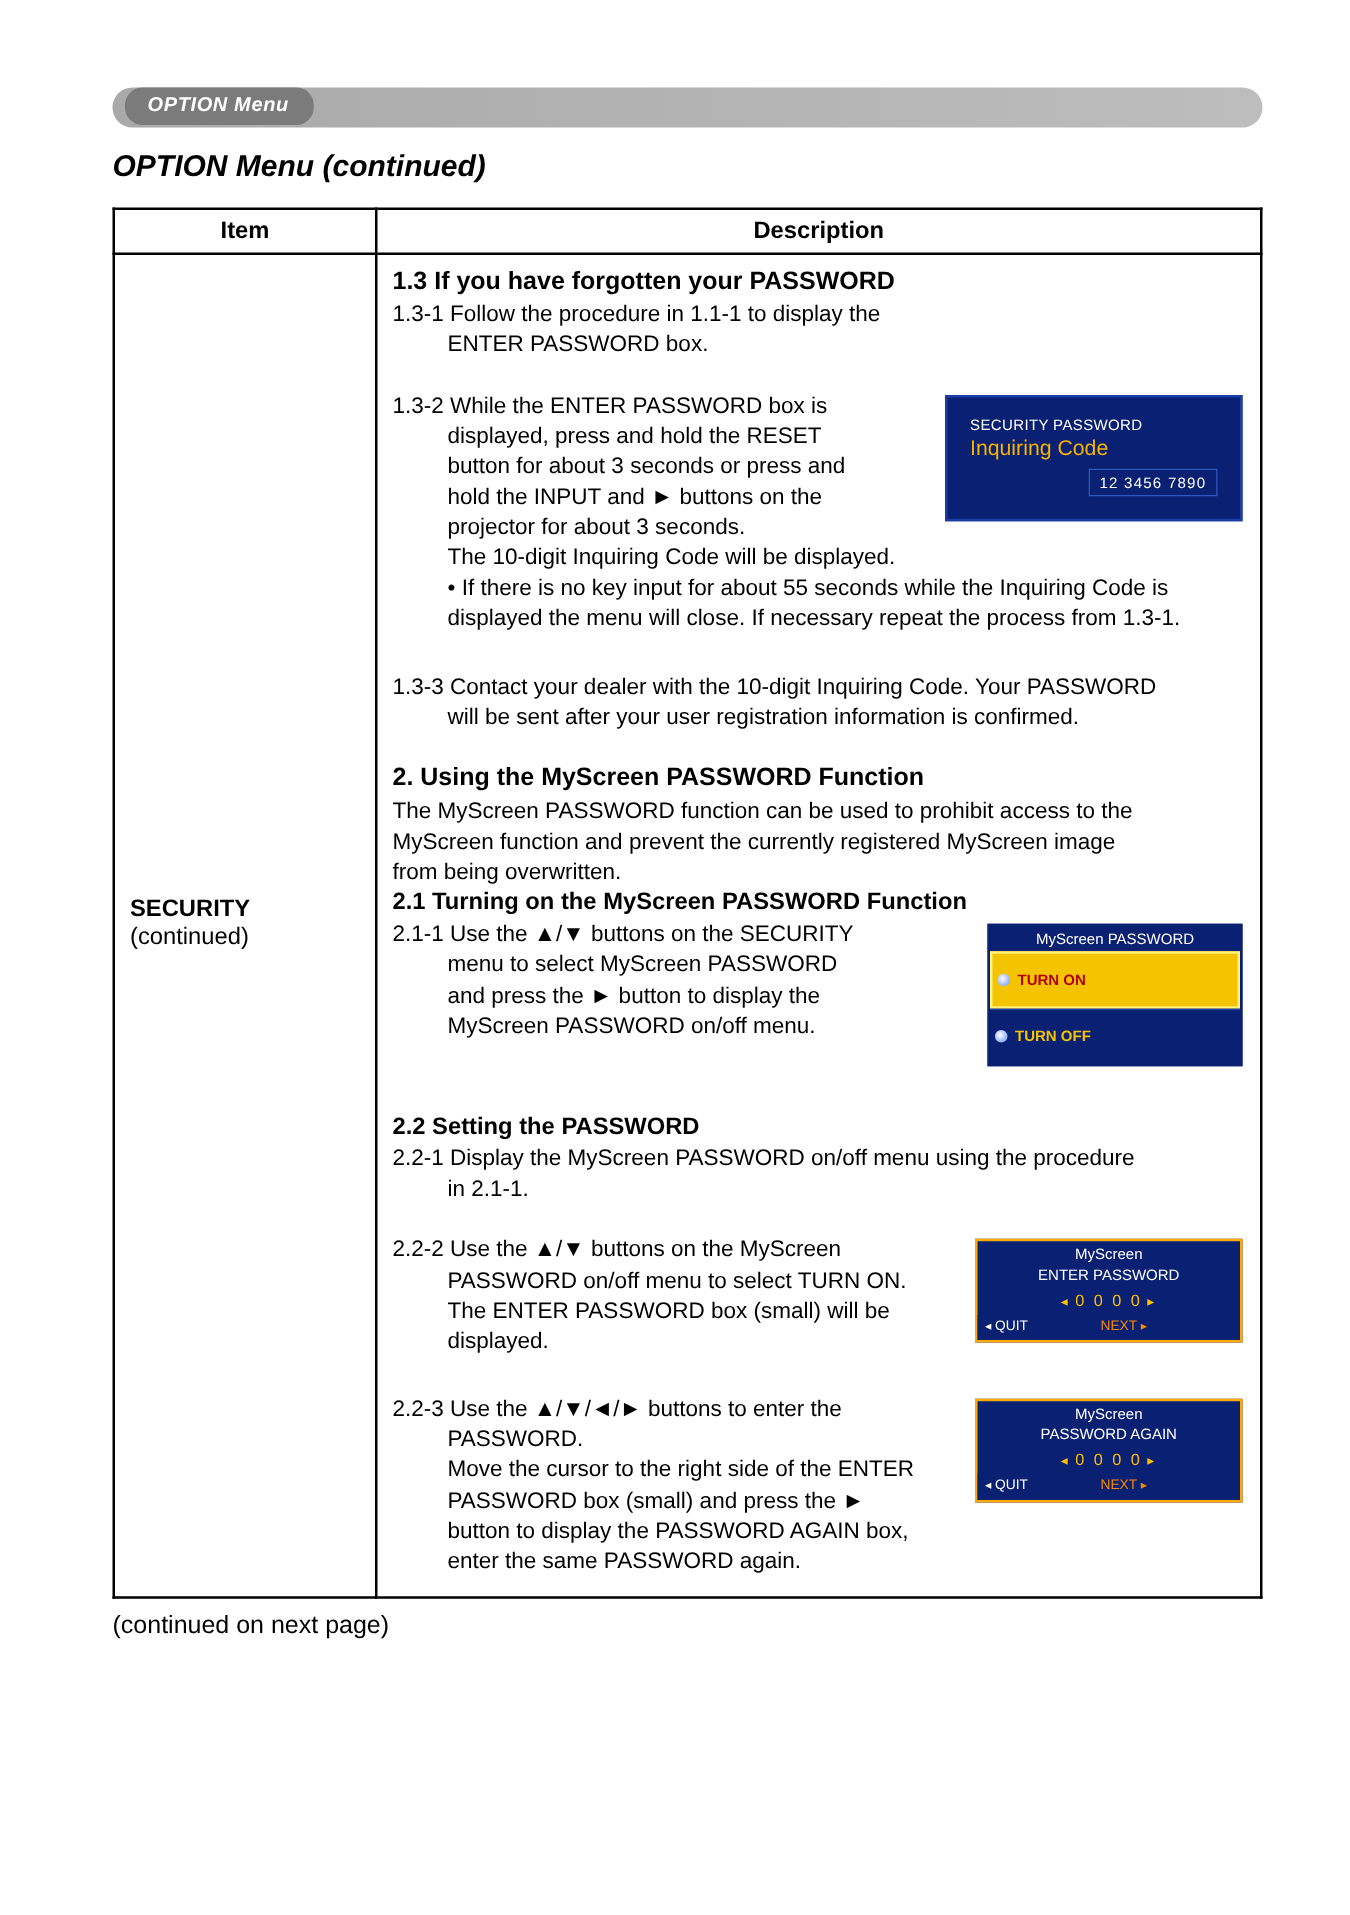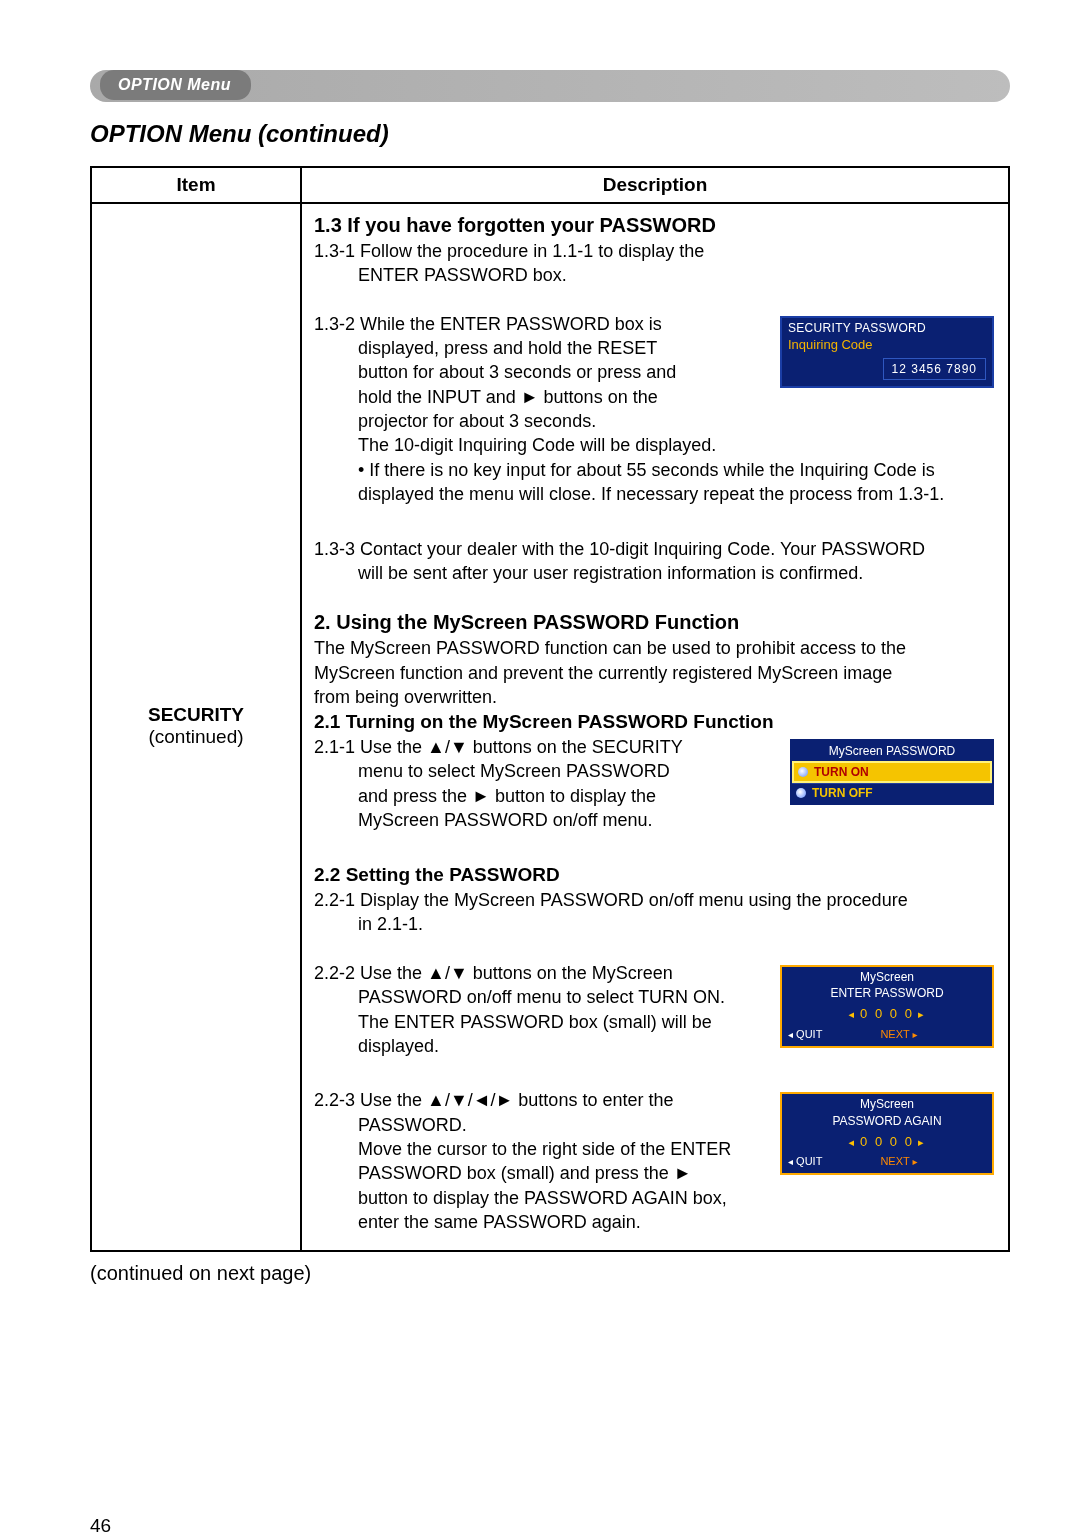--- a/index.html
+++ b/index.html
@@ -49,21 +49,21 @@
     padding: 8px 12px 10px 12px;
   }
   table.main th {
     font-weight: bold;
     text-align: center;
     font-size: 19px;
     padding: 6px 0;
   }
   col.item { width: 210px; }
   .item-cell {
-    text-align: center;
+    text-align: left;
     font-size: 19px;
     vertical-align: middle !important;
   }
   .item-cell .label { font-weight: bold; }
   .desc-cell {
     font-size: 18px;
     line-height: 1.35;
   }
   .desc-cell .h { font-weight: bold; font-size: 20px; }
   .desc-cell .sh { font-weight: bold; font-size: 19px; }
@@ -72,32 +72,32 @@
     float: right;
     margin: 4px 2px 6px 14px;
   }
   
   .inq-box {
     width: 210px;
     border: 2px solid #1b3ea6;
     background: #0a2072;
     color: #fff;
     font-size: 12px;
-    padding: 0;
+    padding: 12px;
   }
   .inq-title {
     background: #0a2072;
     color: #fff;
     font-size: 12px;
     padding: 2px 6px 0 6px;
     letter-spacing: 0.3px;
   }
   .inq-sub {
     color: #f5b400;
-    font-size: 13px;
+    font-size: 17px;
     padding: 0 6px 2px 6px;
   }
   .inq-body {
     background: #0a2072;
     padding: 2px 6px 6px 6px;
     text-align: right;
   }
   .inq-code {
     display: inline-block;
     background: #0a2072;
@@ -117,21 +117,21 @@
   .msmenu-title {
     color: #fff;
     text-align: center;
     padding: 2px 4px;
     font-size: 12px;
   }
   .msmenu-row {
     display: flex;
     align-items: center;
     border-top: 1px solid #25409e;
-    padding: 1px 4px;
+    padding: 13px 4px;
     font-size: 12px;
   }
   .msmenu-row .dot {
     width: 10px; height: 10px;
     background: radial-gradient(circle at 40% 40%, #fff, #8faeff 70%);
     border-radius: 50%;
     margin-right: 6px;
     flex-shrink: 0;
   }
   .msmenu-row.on {

